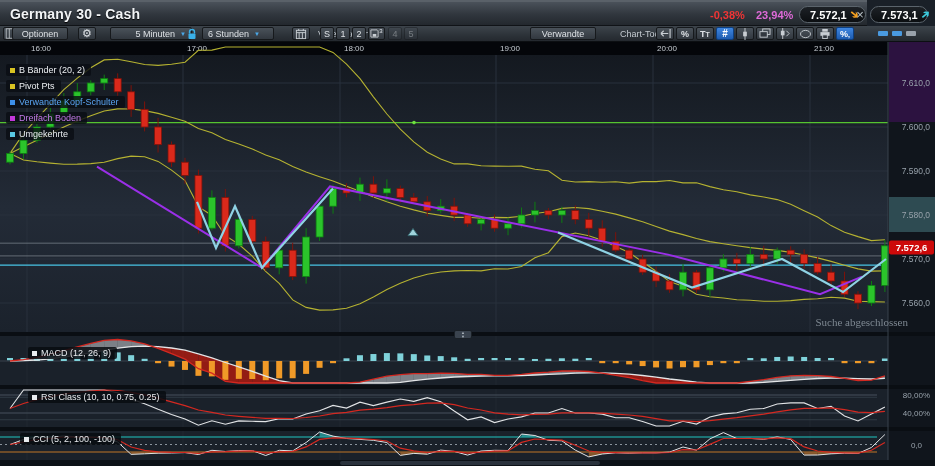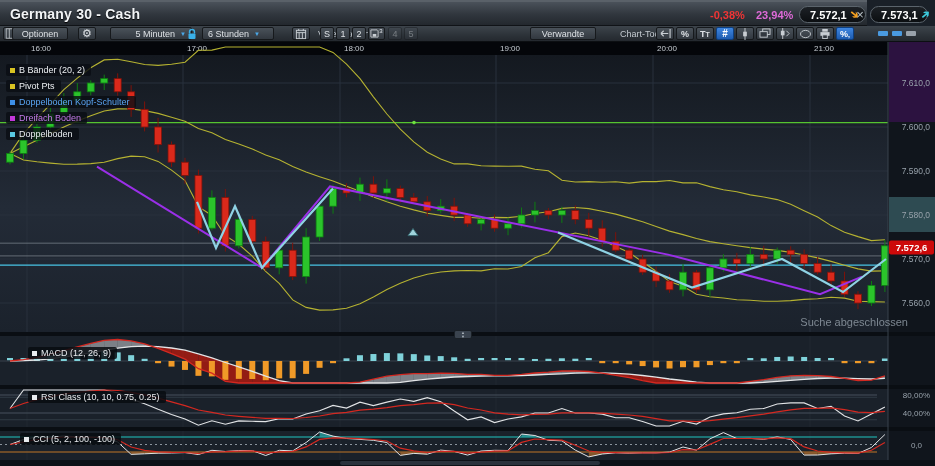--- a/index.html
+++ b/index.html
@@ -39,21 +39,21 @@
   .win-dash{position:absolute;top:5px;width:10px;height:5px;border-radius:1px;}
   
   #legend{position:absolute;left:6px;top:64px;}
   .leg-item{display:flex;align-items:center;height:12px;margin-bottom:4px;
     background:rgba(10,14,19,.82);border-radius:2px;padding:0 6px 0 4px;width:max-content;font-size:9px;}
   .leg-bullet{width:5px;height:5px;margin-right:4px;}
   .panel-pill{position:absolute;background:rgba(8,12,16,.85);border-radius:2px;height:12px;
     display:flex;align-items:center;padding:0 6px 0 4px;font-size:9px;color:#e8ebee;width:max-content;}
   .panel-pill .leg-bullet{background:#e8ebee;}
   #status-text{position:absolute;left:0;top:316px;width:908px;text-align:right;
-    font-size:11px;color:#7e8892;}
+    font-size:11px;color:#7e8892;font-family:Liberation Serif, serif;}
   #splitter{position:absolute;left:454px;top:330px;width:18px;height:9px;background:#3a434e;
     border:1px solid #1a2026;border-radius:2px;color:#aeb6be;font-size:4px;line-height:4px;
     text-align:center;box-sizing:border-box;}
   svg text{font-family:"Liberation Sans",sans-serif;}
 </style>
 </head>
 <body>
 
 <div id="app">
 
@@ -571,29 +571,29 @@
       <div class="leg-item">
         <span class="leg-bullet" style="background:#d8c322"></span>
         <span style="color:#eceff2">B Bänder (20, 2)</span>
       </div>
       <div class="leg-item">
         <span class="leg-bullet" style="background:#d8c322"></span>
         <span style="color:#eceff2">Pivot Pts</span>
       </div>
       <div class="leg-item">
         <span class="leg-bullet" style="background:#3d8fe8"></span>
-        <span style="color:#5aa4f2">Doppelboden Kopf-Schulter</span>
+        <span style="color:#5aa4f2">Verwandte Kopf-Schulter</span>
       </div>
       <div class="leg-item">
         <span class="leg-bullet" style="background:#c238da"></span>
         <span style="color:#c47ae8">Dreifach Boden</span>
       </div>
       <div class="leg-item">
         <span class="leg-bullet" style="background:#59c8e2"></span>
-        <span style="color:#e8ecef">Doppelboden</span>
+        <span style="color:#e8ecef">Umgekehrte</span>
       </div>
     </div>
 
   <div class="panel-pill" style="left:28px;top:347px">
     <span class="leg-bullet"></span>
     <span>MACD (12, 26, 9)</span>
   </div>
   <div class="panel-pill" style="left:28px;top:391px">
     <span class="leg-bullet"></span>
     <span>RSI Class (10, 10, 0.75, 0.25)</span>

